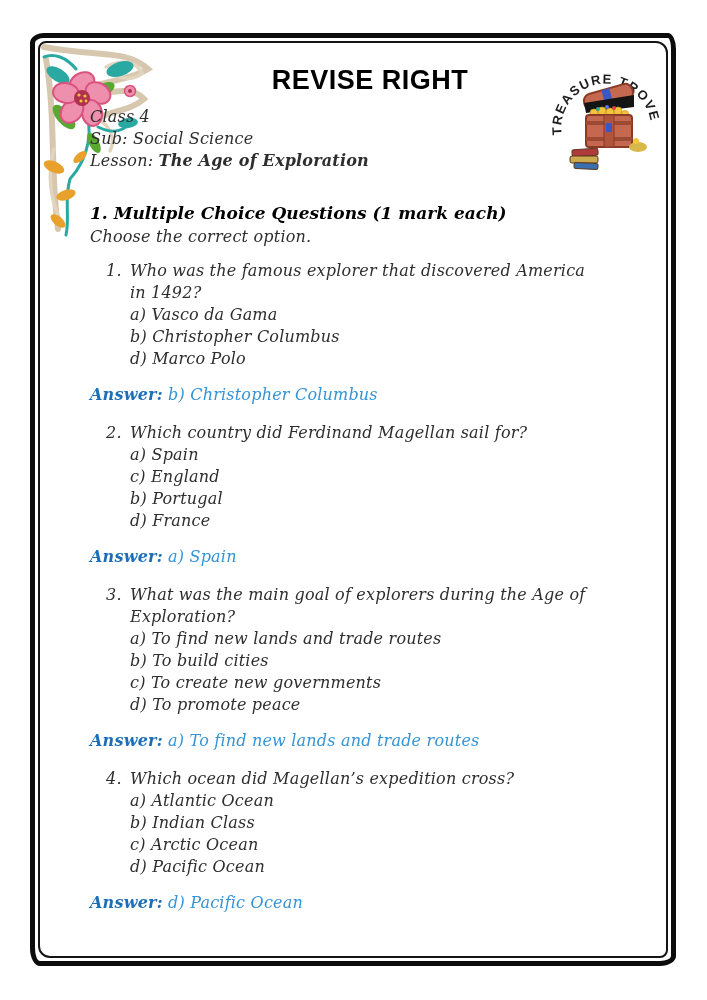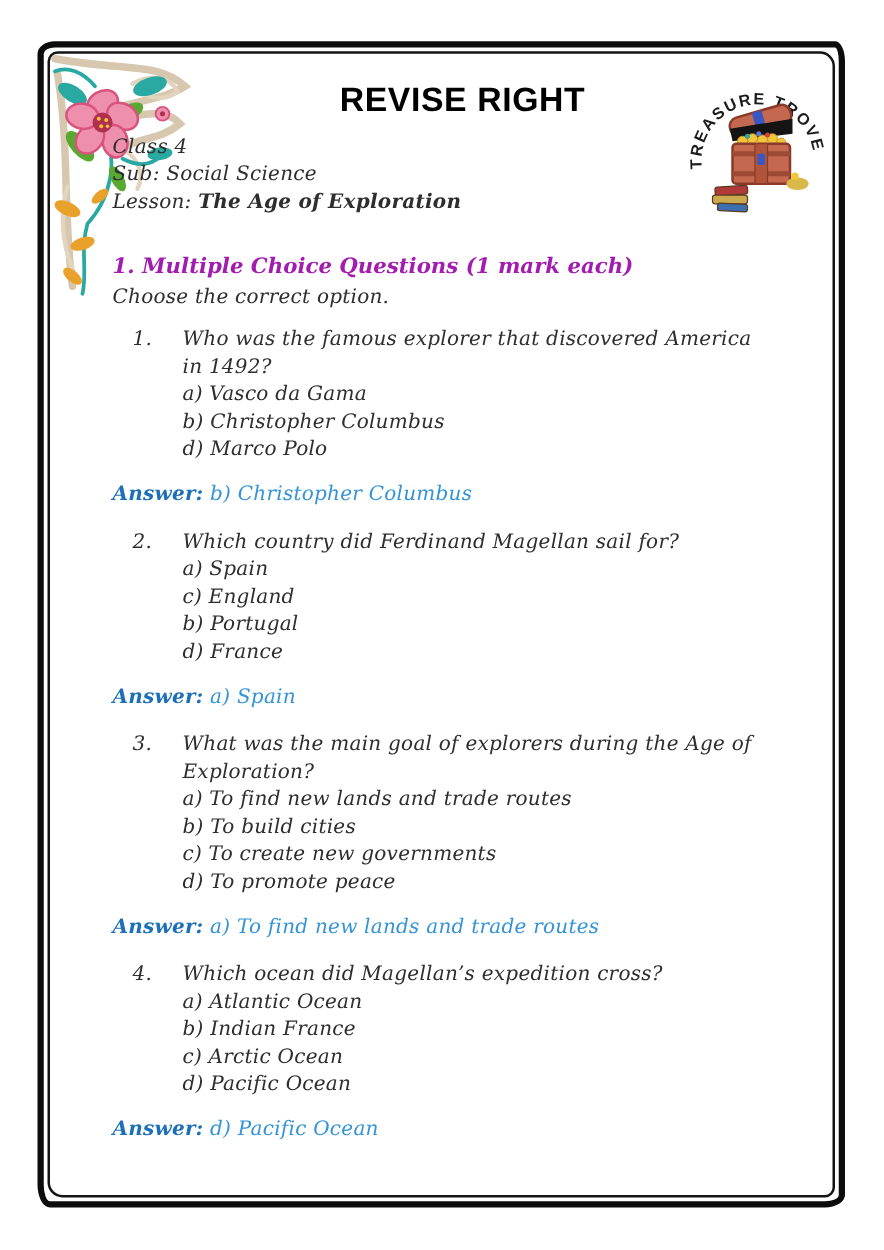--- a/index.html
+++ b/index.html
@@ -47,26 +47,26 @@
   }
   .meta-block { margin-top: 8px; }
   .meta-line { white-space: nowrap; }
   .meta-line .bold { font-weight: 700; }
   .section-heading {
     margin-top: 30px;
     font-style: italic;
     font-weight: 700;
     font-size: 17px;
     line-height: 22px;
-    color: #a21caf;
+    color: #000000;
   }
   .instruction { margin-top: 2px; }
   .question { margin: 12px 0 0 16px; display: flex; }
   .q-number { width: 16px; flex: none; }
-  .q-body { margin-left: 24px; max-width: 470px; }
+  .q-body { margin-left: 8px; max-width: 470px; }
   .options { margin: 0; font-style: italic; }
   .option { }
   .answer-line { margin: 14px 0 16px 0; }
   .answer-label { font-weight: 700; color: #1d6fb8; }
   .answer-text { color: #3494d6; }
   .floral-corner {
     position: absolute;
     left: -4px; top: -4px;
     width: 120px; height: 208px;
     pointer-events: none;
@@ -234,21 +234,21 @@
         </div>
       </div>
       <div class="answer-line hand"><span class="answer-label">Answer:</span> <span class="answer-text">a) To find new lands and trade routes</span></div>
 
       <div class="question hand">
         <div class="q-number">4.</div>
         <div class="q-body">
           <div>Which ocean did Magellan’s expedition cross?</div>
           <div class="options">
             <div class="option">a) Atlantic Ocean</div>
-            <div class="option">b) Indian France</div>
+            <div class="option">b) Indian Class</div>
             <div class="option">c) Arctic Ocean</div>
             <div class="option">d) Pacific Ocean</div>
           </div>
         </div>
       </div>
       <div class="answer-line hand"><span class="answer-label">Answer:</span> <span class="answer-text">d) Pacific Ocean</span></div>
 
     </div>
   </div>
 </div>

